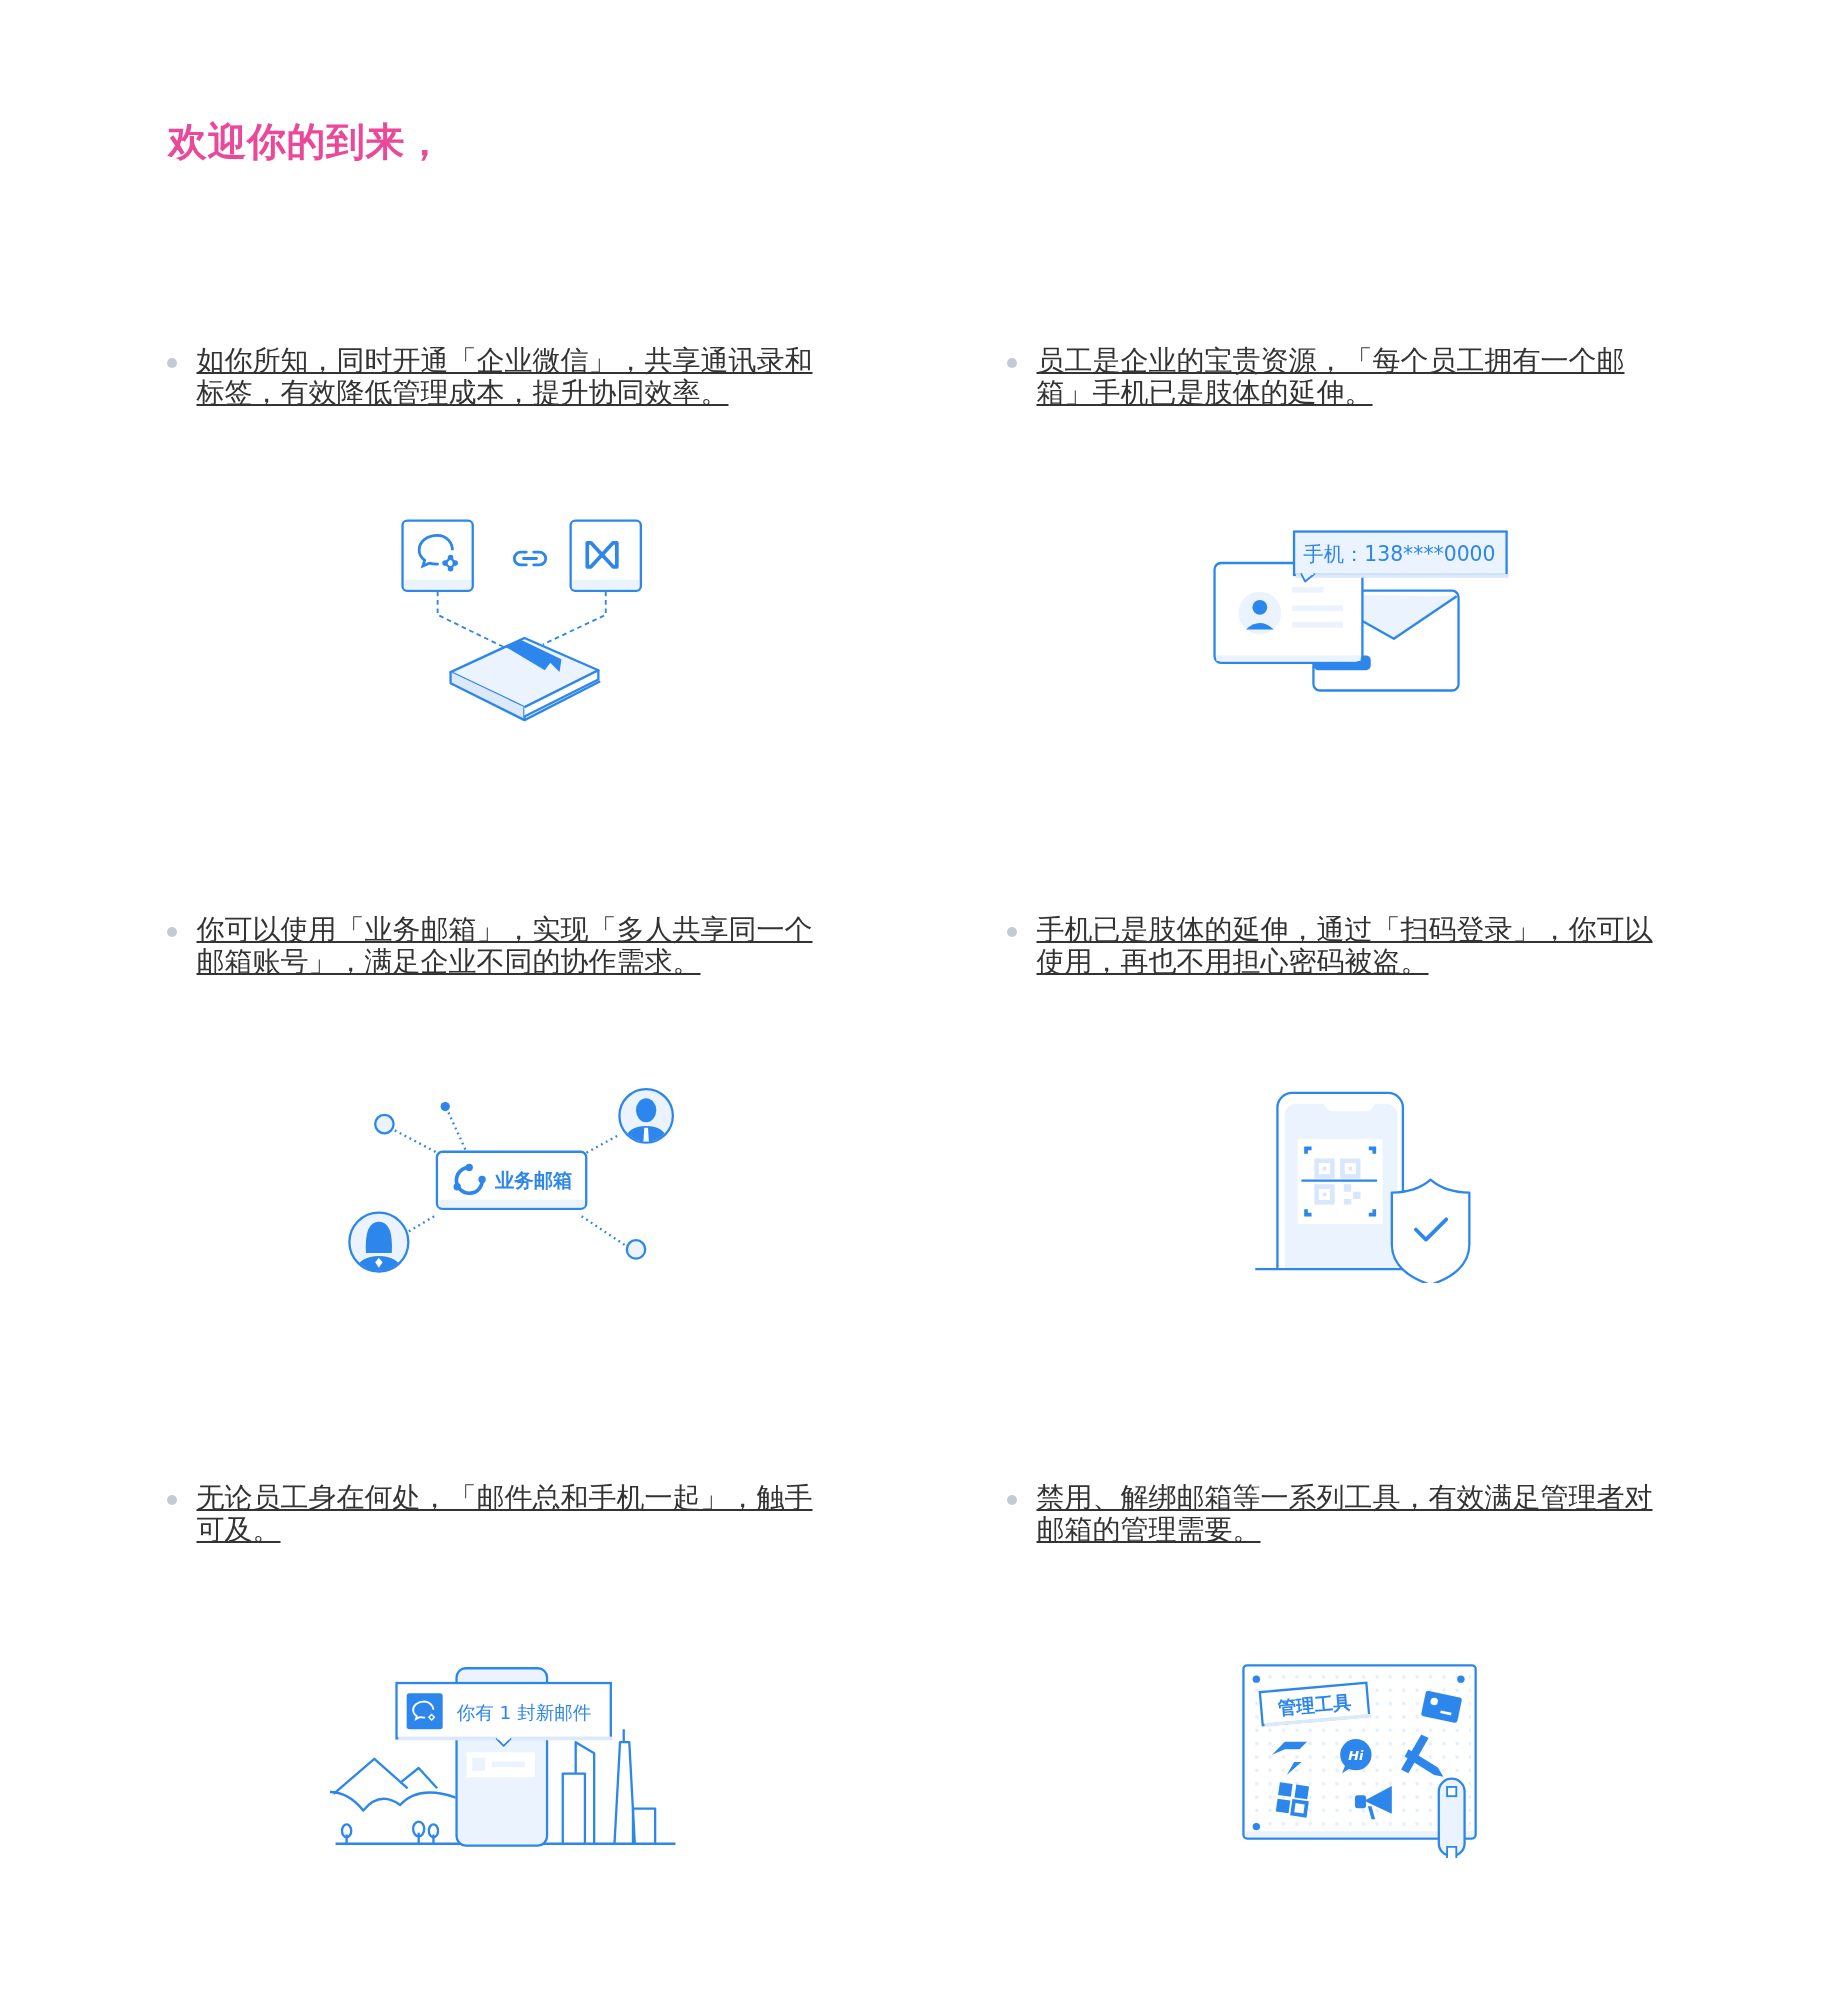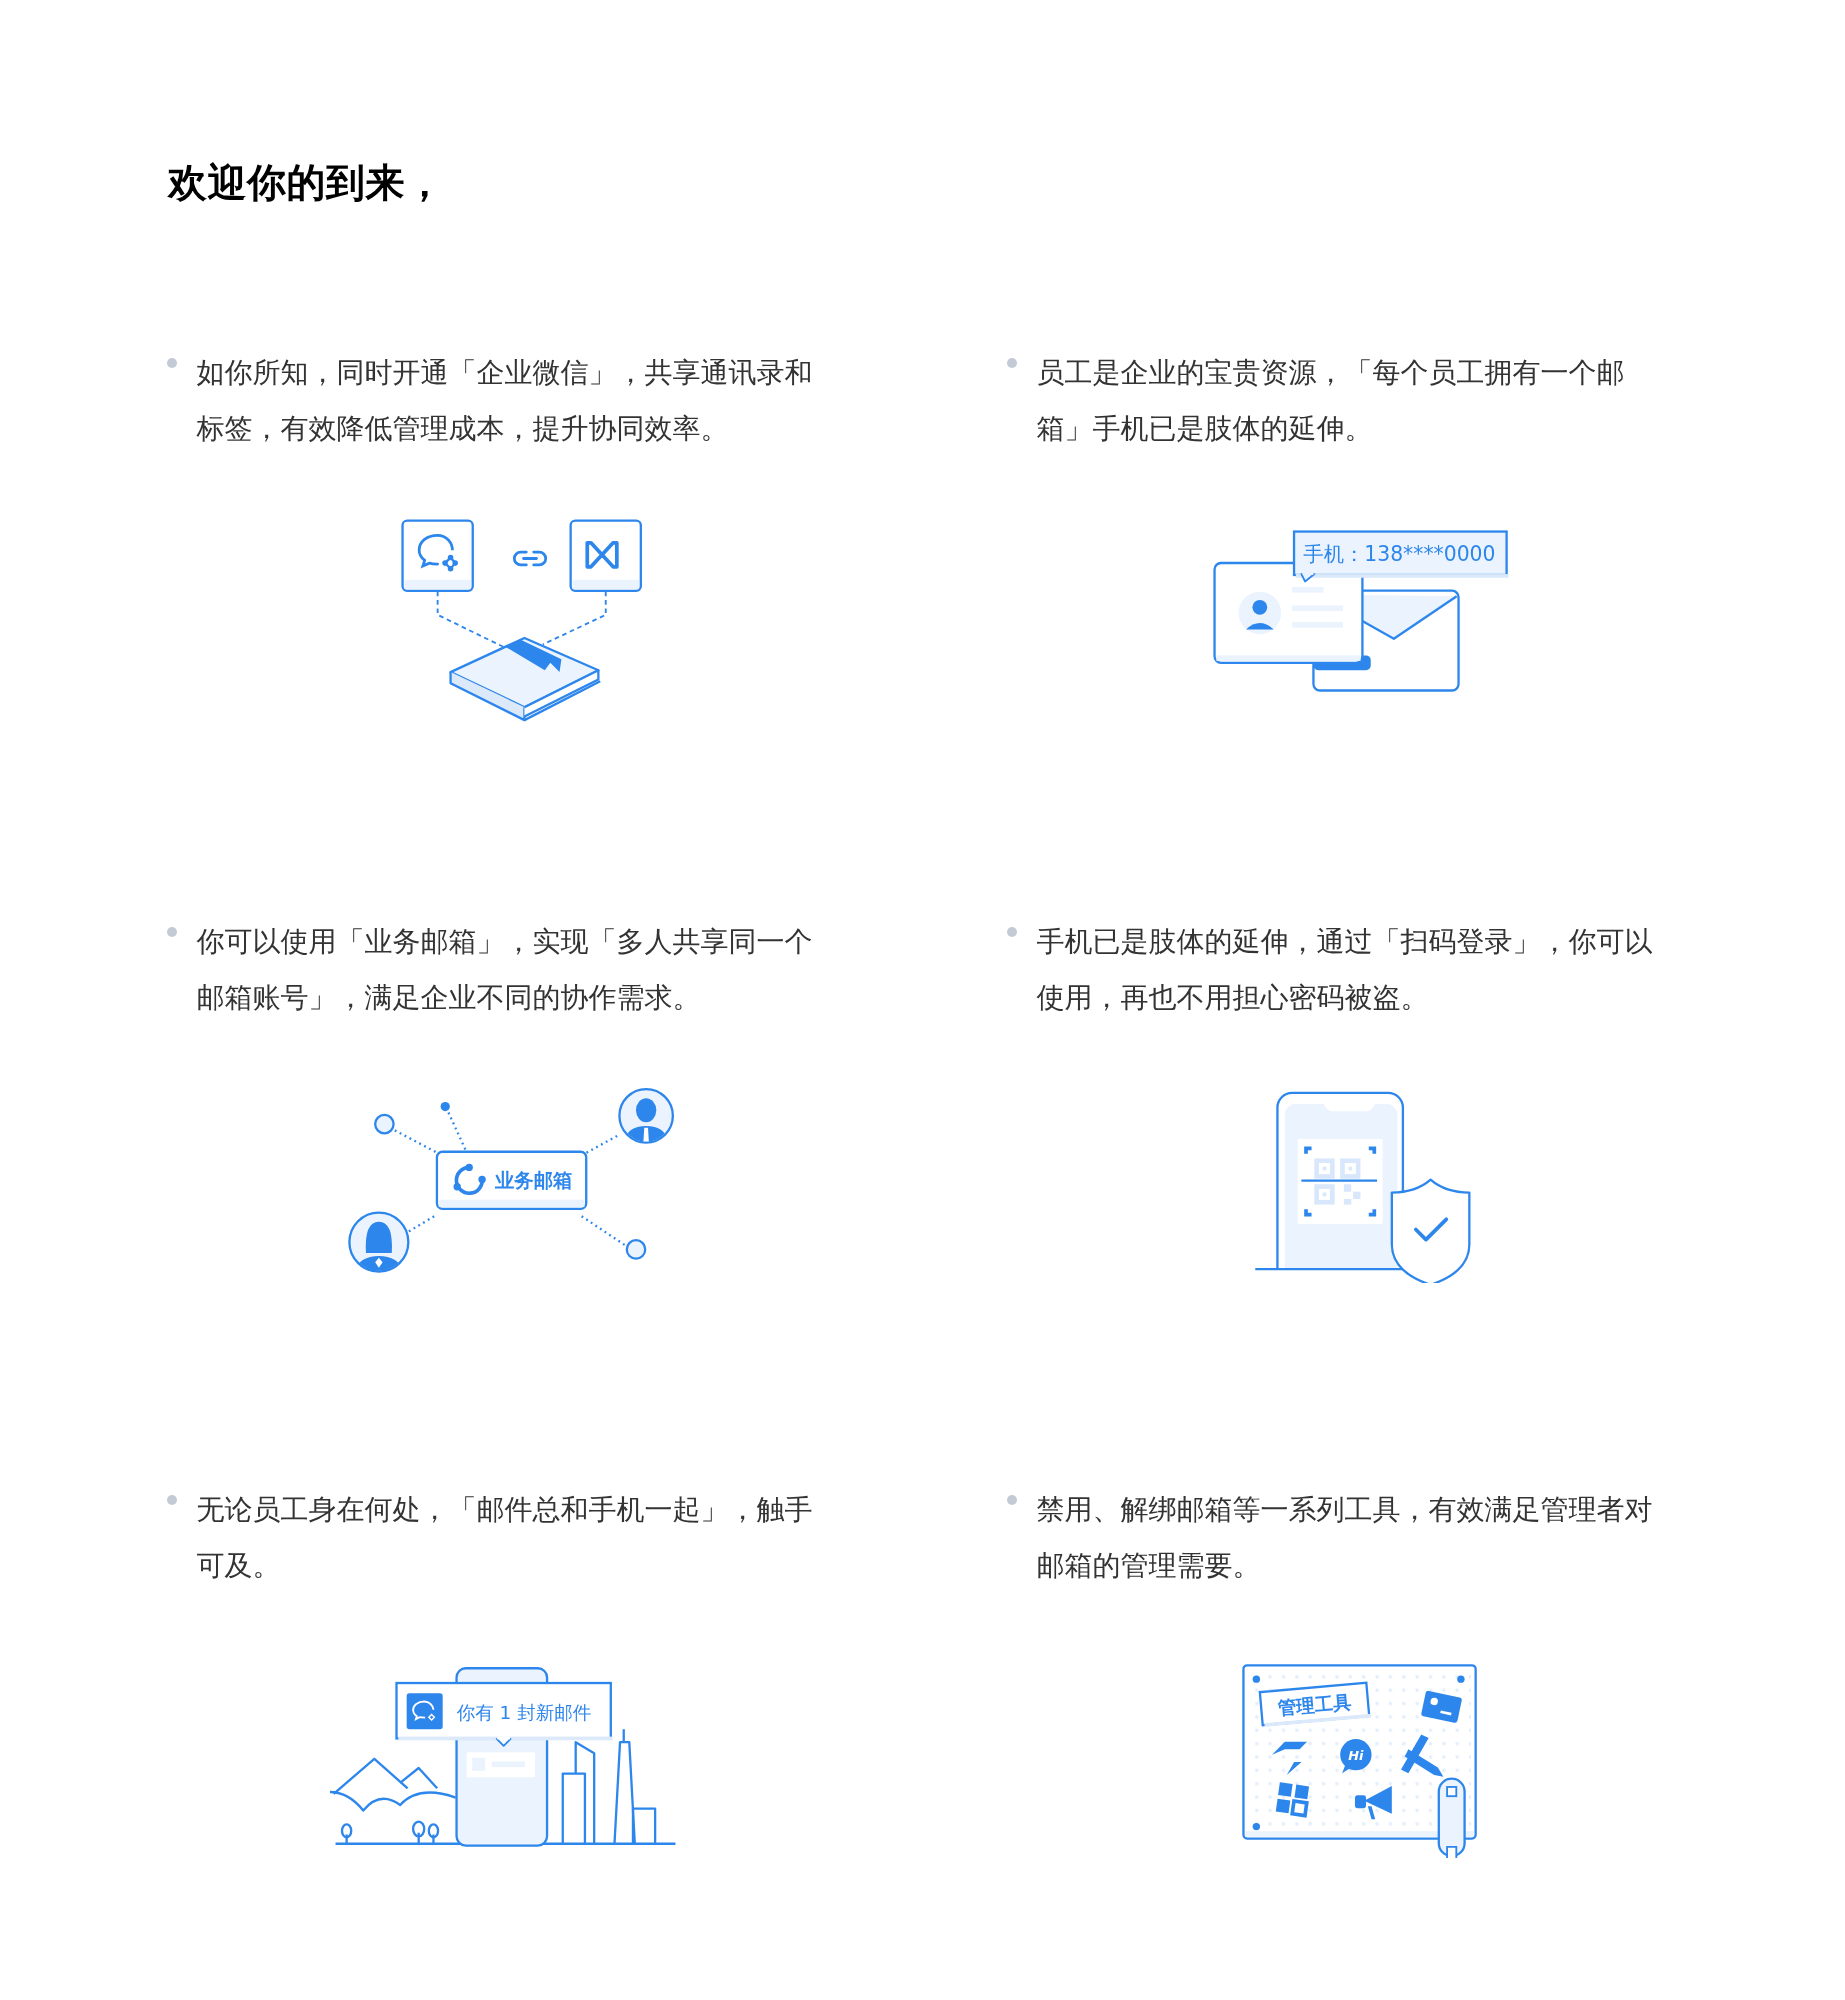--- a/index.html
+++ b/index.html
@@ -1,23 +1,23 @@
 <!DOCTYPE html>
 <html style="font-size:14.8px"><head>
 <meta charset="utf-8">
 <style>
   html, body { margin:0; padding:0; background:#ffffff; }
   body { width:1846px; height:2001px; position:relative; overflow:hidden;
          font-family:"DejaVu Sans","Liberation Sans",sans-serif; color:#2b2b2b; }
   .title { position:absolute; left:168px; top:113px; font-size:39px; line-height:58px;
-           font-weight:bold; color:#000000; letter-spacing:0.5px;margin-top:41px; }
+           font-weight:bold; color:#ec4899; letter-spacing:0.5px; }
   .title div { white-space:nowrap; }
   .feature { position:absolute; width:646px; }
   .feature .bullet { position:absolute; left:0; top:13px; width:10px; height:10px; border-radius:50%; background:#c3cad6; }
-  .feature .text { position:absolute; left:29.5px; top:0; width:628px; font-size:28px; line-height:56px; color:#333333; }
+  .feature .text { position:absolute; left:29.5px; top:0; width:628px; font-size:28px; line-height:32px; color:#333333;text-decoration:underline; }
   .illus { position:absolute; }
   svg text { font-family:"DejaVu Sans","Liberation Sans",sans-serif; }
 </style>
 </head>
 <body>
 
 <div class="title">
   <div>欢迎你的到来，</div>
 </div>
 

